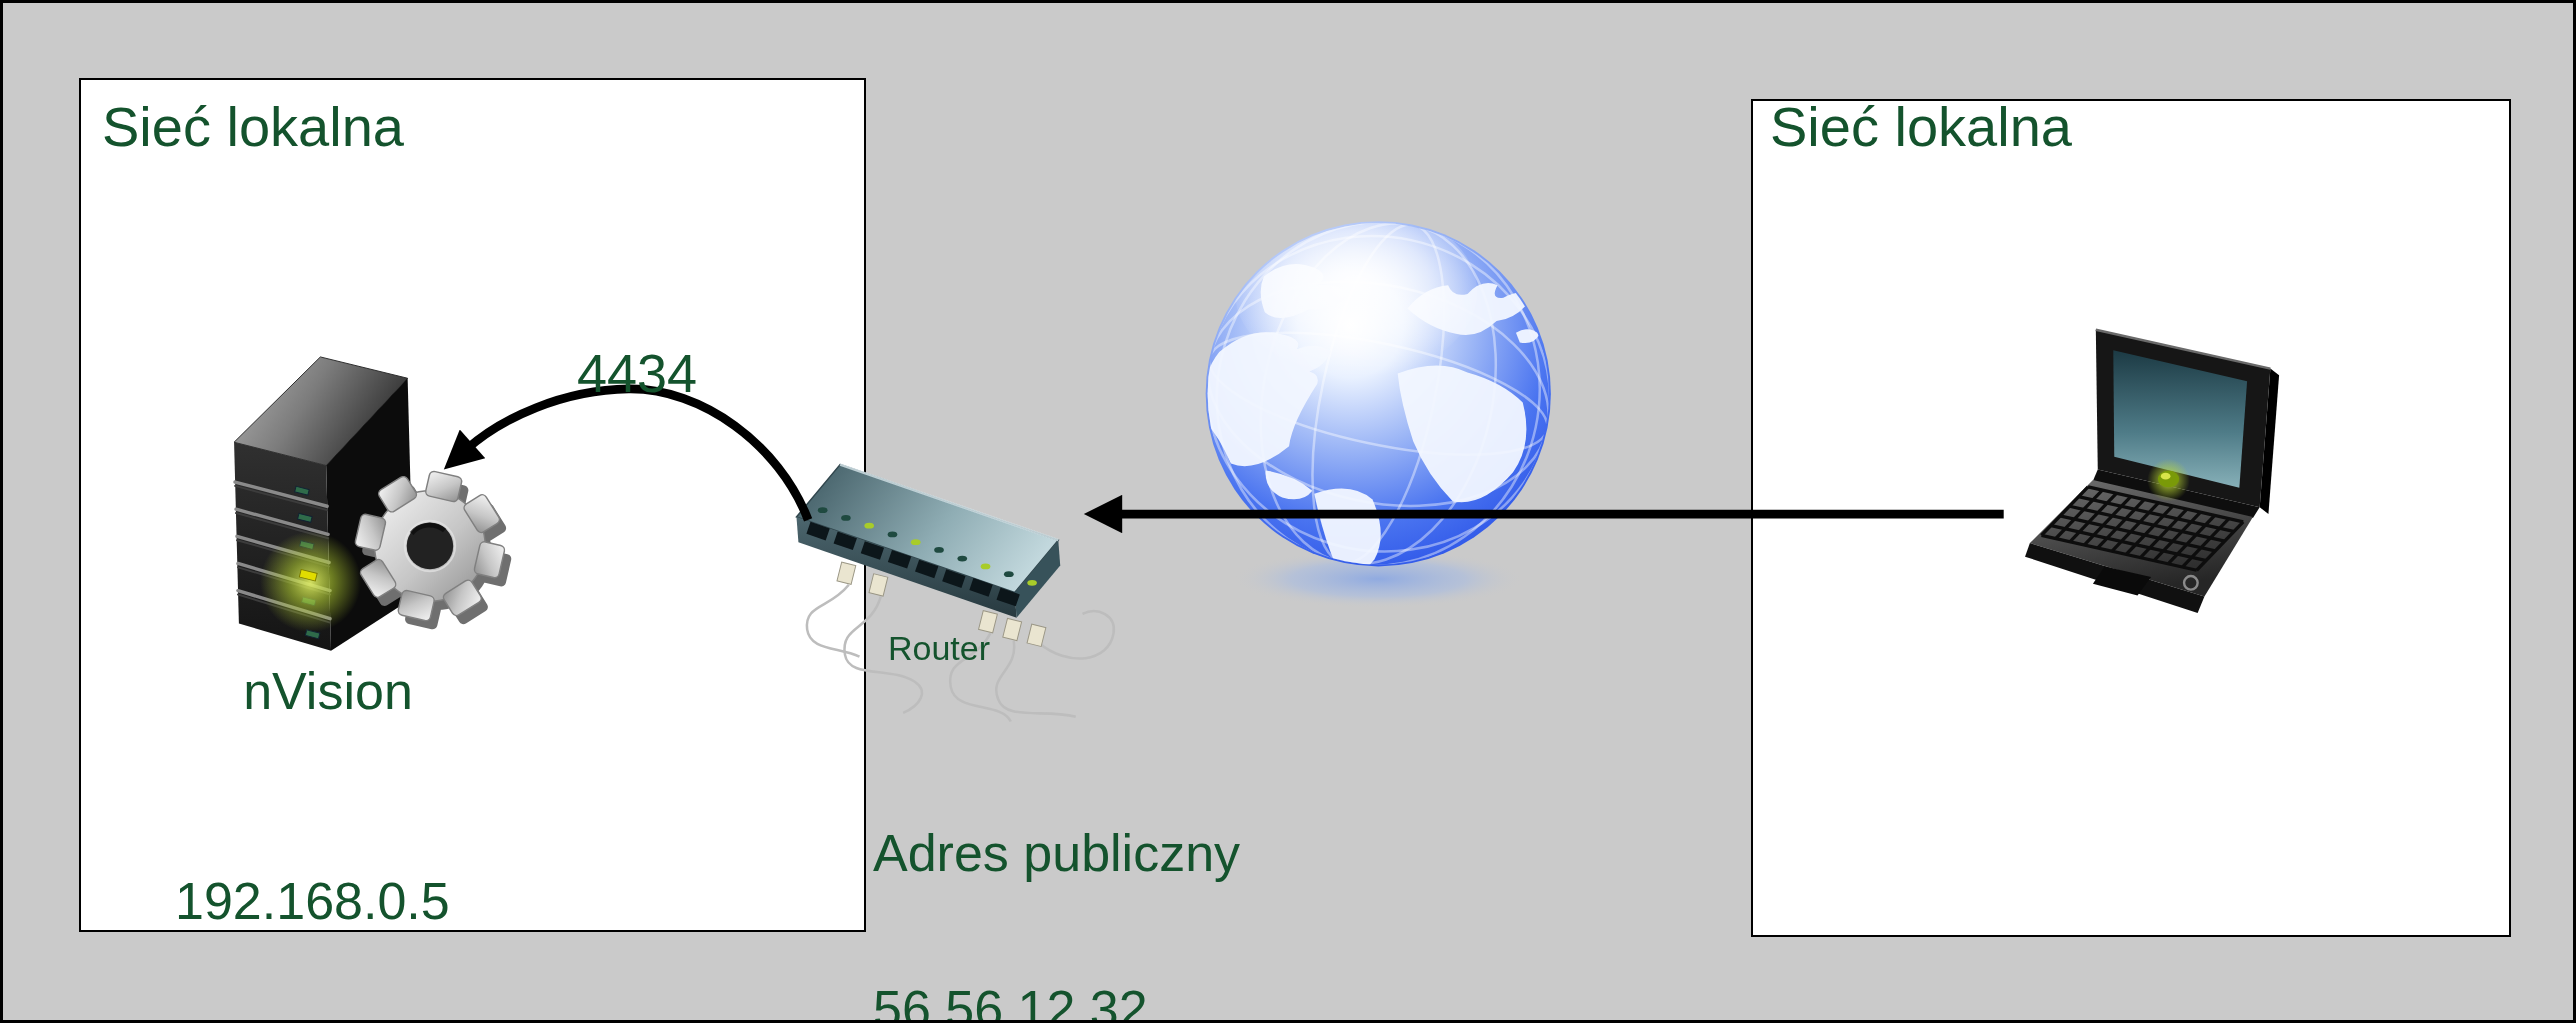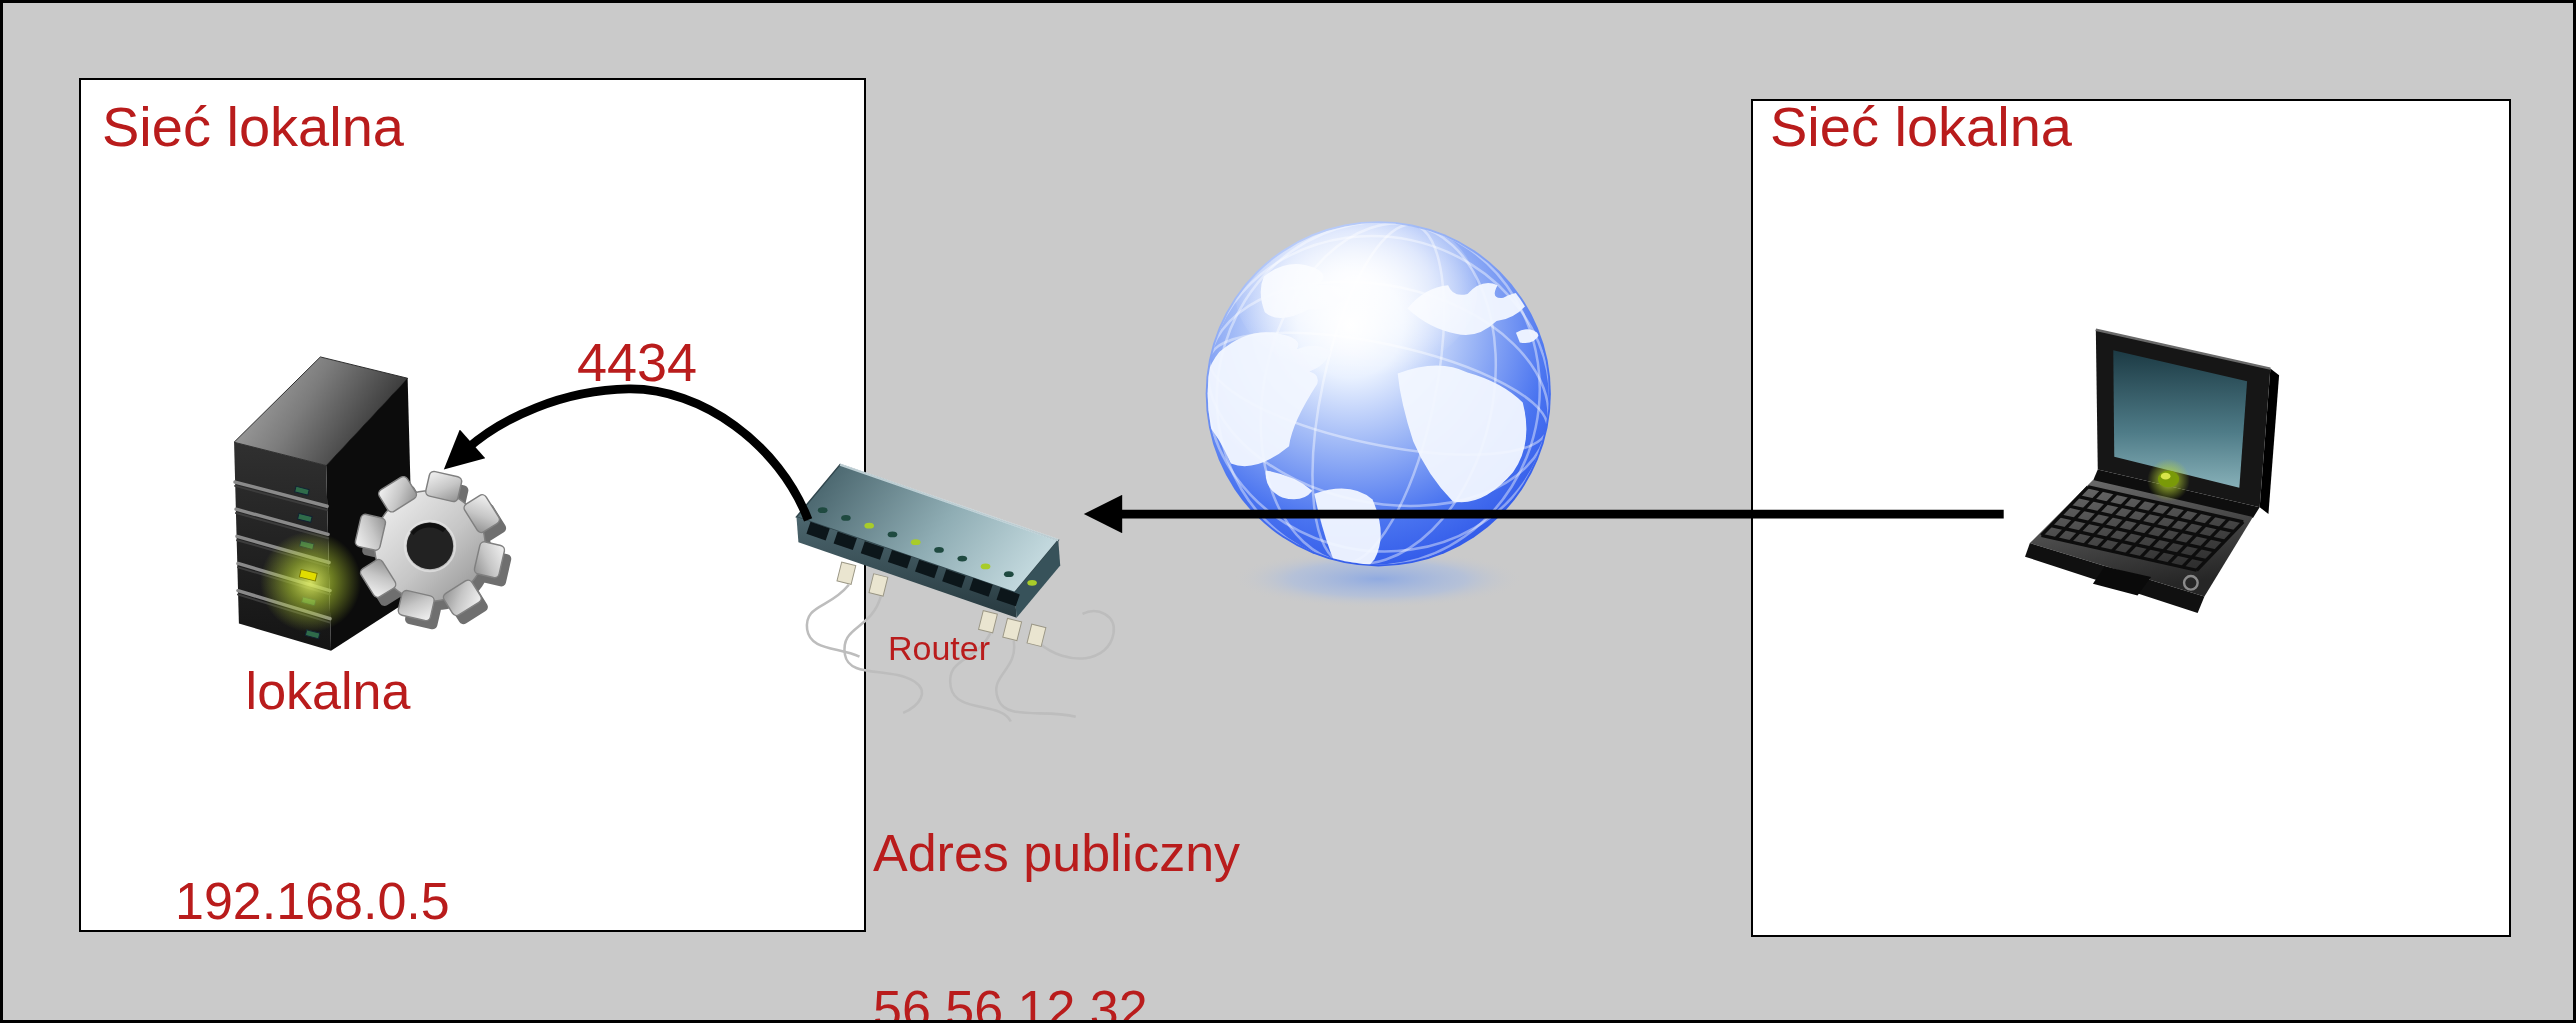--- a/index.html
+++ b/index.html
@@ -4,26 +4,26 @@
 <style>
   html,body{margin:0;padding:0;background:#ffffff;font-family:"Liberation Sans",sans-serif;}
   #canvas{
     position:relative;width:2576px;height:1023px;
     background:#cacaca;border:3.9px solid #000;box-sizing:border-box;overflow:hidden;
   }
   .netbox{position:absolute;background:#ffffff;border:2.9px solid #000;box-sizing:border-box;}
   #box-left{left:76px;top:75px;width:787px;height:854px;}
   #box-right{left:1748px;top:96px;width:760px;height:838px;}
   #art{position:absolute;left:0;top:0;width:2576px;height:1023px;pointer-events:none;}
-  .lbl{position:absolute;color:#b91c1c;white-space:pre;line-height:1.05;}
+  .lbl{position:absolute;color:#14532d;white-space:pre;line-height:1.05;}
   .title{font-size:56px;}
   #lbl-title-left{left:99px;top:95px;}
   #lbl-title-right{left:1767px;top:95px;}
   #lbl-internet{left:1272px;top:107px;font-size:56px;}
-  #lbl-4434{left:574px;top:331px;font-size:54px;}
+  #lbl-4434{left:574px;top:342px;font-size:54px;}
   #lbl-nvision{left:223px;top:661px;width:204px;text-align:center;font-size:52px;}
   #lbl-left-details{left:172px;top:758px;font-size:52px;line-height:56px;}
   #lbl-router{left:885px;top:628px;font-size:34px;}
   #lbl-router-details{left:870px;top:720px;font-size:52px;line-height:52px;}
   #lbl-agent{left:2037px;top:650px;width:194px;text-align:center;font-size:54px;}
   #lbl-agent-ip{left:2008px;top:750px;width:276px;text-align:center;font-size:54px;}
 </style>
 </head>
 <body>
 
@@ -267,21 +267,21 @@
       <ellipse cx="2230" cy="488" rx="5" ry="3.5" fill="#d8e44a"></ellipse>
     </g>
 
     <path d="M 2063 527 L 1146 527" stroke="#000" stroke-width="9" fill="none" marker-end="url(#ah)"></path>
     <path d="M 830 533 C 800 455, 720 397, 645 398 C 577 399, 514 428, 478 460" stroke="#000" stroke-width="9" fill="none" marker-end="url(#ah)"></path>
   </svg>
 
   <div class="lbl title" id="lbl-title-left">Sieć lokalna</div>
   <div class="lbl title" id="lbl-title-right">Sieć lokalna</div>
   <div class="lbl" id="lbl-4434">4434</div>
-  <div class="lbl" id="lbl-nvision">lokalna</div>
+  <div class="lbl" id="lbl-nvision">nVision</div>
 
   <div class="lbl" id="lbl-left-details">
     <div>192.168.0.5</div>
     
   </div>
 
   <div class="lbl" id="lbl-router">Router</div>
 
   <div class="lbl" id="lbl-router-details">
     <div>Adres publiczny</div>

